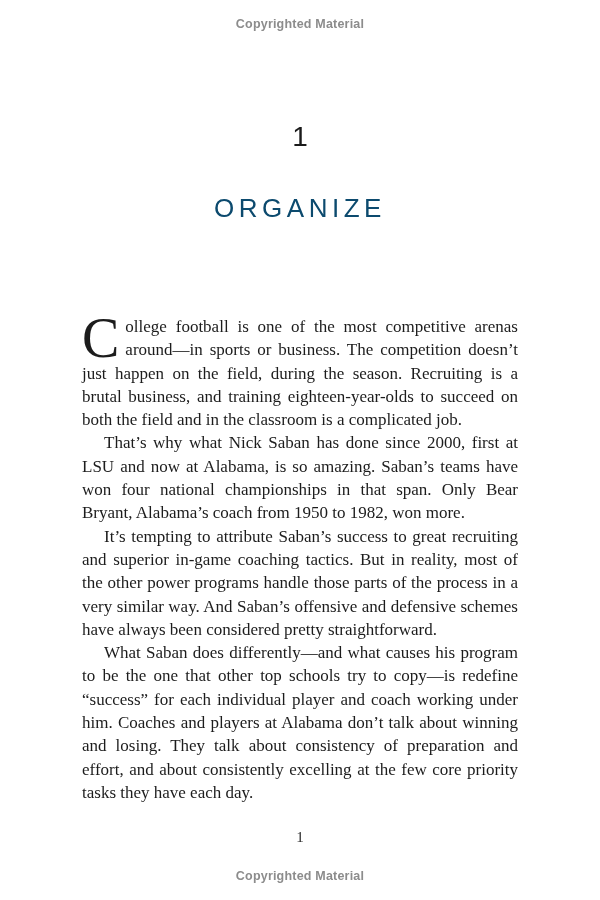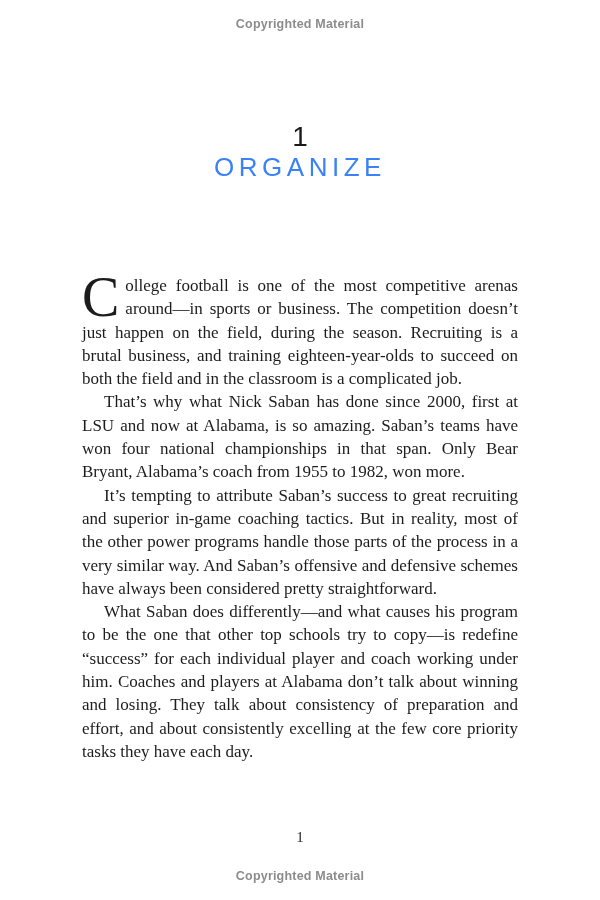--- a/index.html
+++ b/index.html
@@ -31,27 +31,28 @@
   .chapter-number {
     margin-top: 92px;
     text-align: center;
     font-family: "Liberation Sans", sans-serif;
     font-weight: 400;
     font-size: 28px;
     line-height: 1;
     color: #1a1a1a;
   }
   .chapter-title {
+    margin-top: 41px;
     text-align: center;
     font-family: "Liberation Sans", sans-serif;
     font-weight: 300;
     font-size: 26px;
     line-height: 33px;
     letter-spacing: 4.5px;
-    color: #3b82f6;
+    color: #0c4a6e;
   }
   .body-text {
     margin: 90px 82px 0 82px;
     width: 436px;
     font-size: 17px;
     line-height: 23.3px;
     color: #1c1c1c;
     text-align: justify;
   }
   .para { text-indent: 22px; }
@@ -82,21 +83,21 @@
   <div class="notice top">Copyrighted Material</div>
 
   <div class="chapter-number">1</div>
 
   <div class="chapter-title">
     <div>ORGANIZE</div>
   </div>
 
   <div class="body-text">
     <p class="para first"><span class="dropcap">C</span><span>ollege football is one of the most competitive arenas around—in sports or business. The competition doesn’t just happen on the field, during the season. Recruiting is a brutal business, and training eighteen-year-olds to succeed on both the field and in the classroom is a complicated job.</span></p>
-    <p class="para">That’s why what Nick Saban has done since 2000, first at LSU and now at Alabama, is so amazing. Saban’s teams have won four national championships in that span. Only Bear Bryant, Alabama’s coach from 1955 to 1982, won more.</p>
+    <p class="para">That’s why what Nick Saban has done since 2000, first at LSU and now at Alabama, is so amazing. Saban’s teams have won four national championships in that span. Only Bear Bryant, Alabama’s coach from 1950 to 1982, won more.</p>
     <p class="para">It’s tempting to attribute Saban’s success to great recruiting and superior in-game coaching tactics. But in reality, most of the other power programs handle those parts of the process in a very similar way. And Saban’s offensive and defensive schemes have always been considered pretty straightforward.</p>
     <p class="para">What Saban does differently—and what causes his program to be the one that other top schools try to copy—is redefine “success” for each individual player and coach working under him. Coaches and players at Alabama don’t talk about winning and losing. They talk about consistency of preparation and effort, and about consistently excelling at the few core priority tasks they have each day.</p>
   </div>
 
   <div class="page-number">1</div>
 
   <div class="notice bottom">Copyrighted Material</div>
 
 </div>
 

